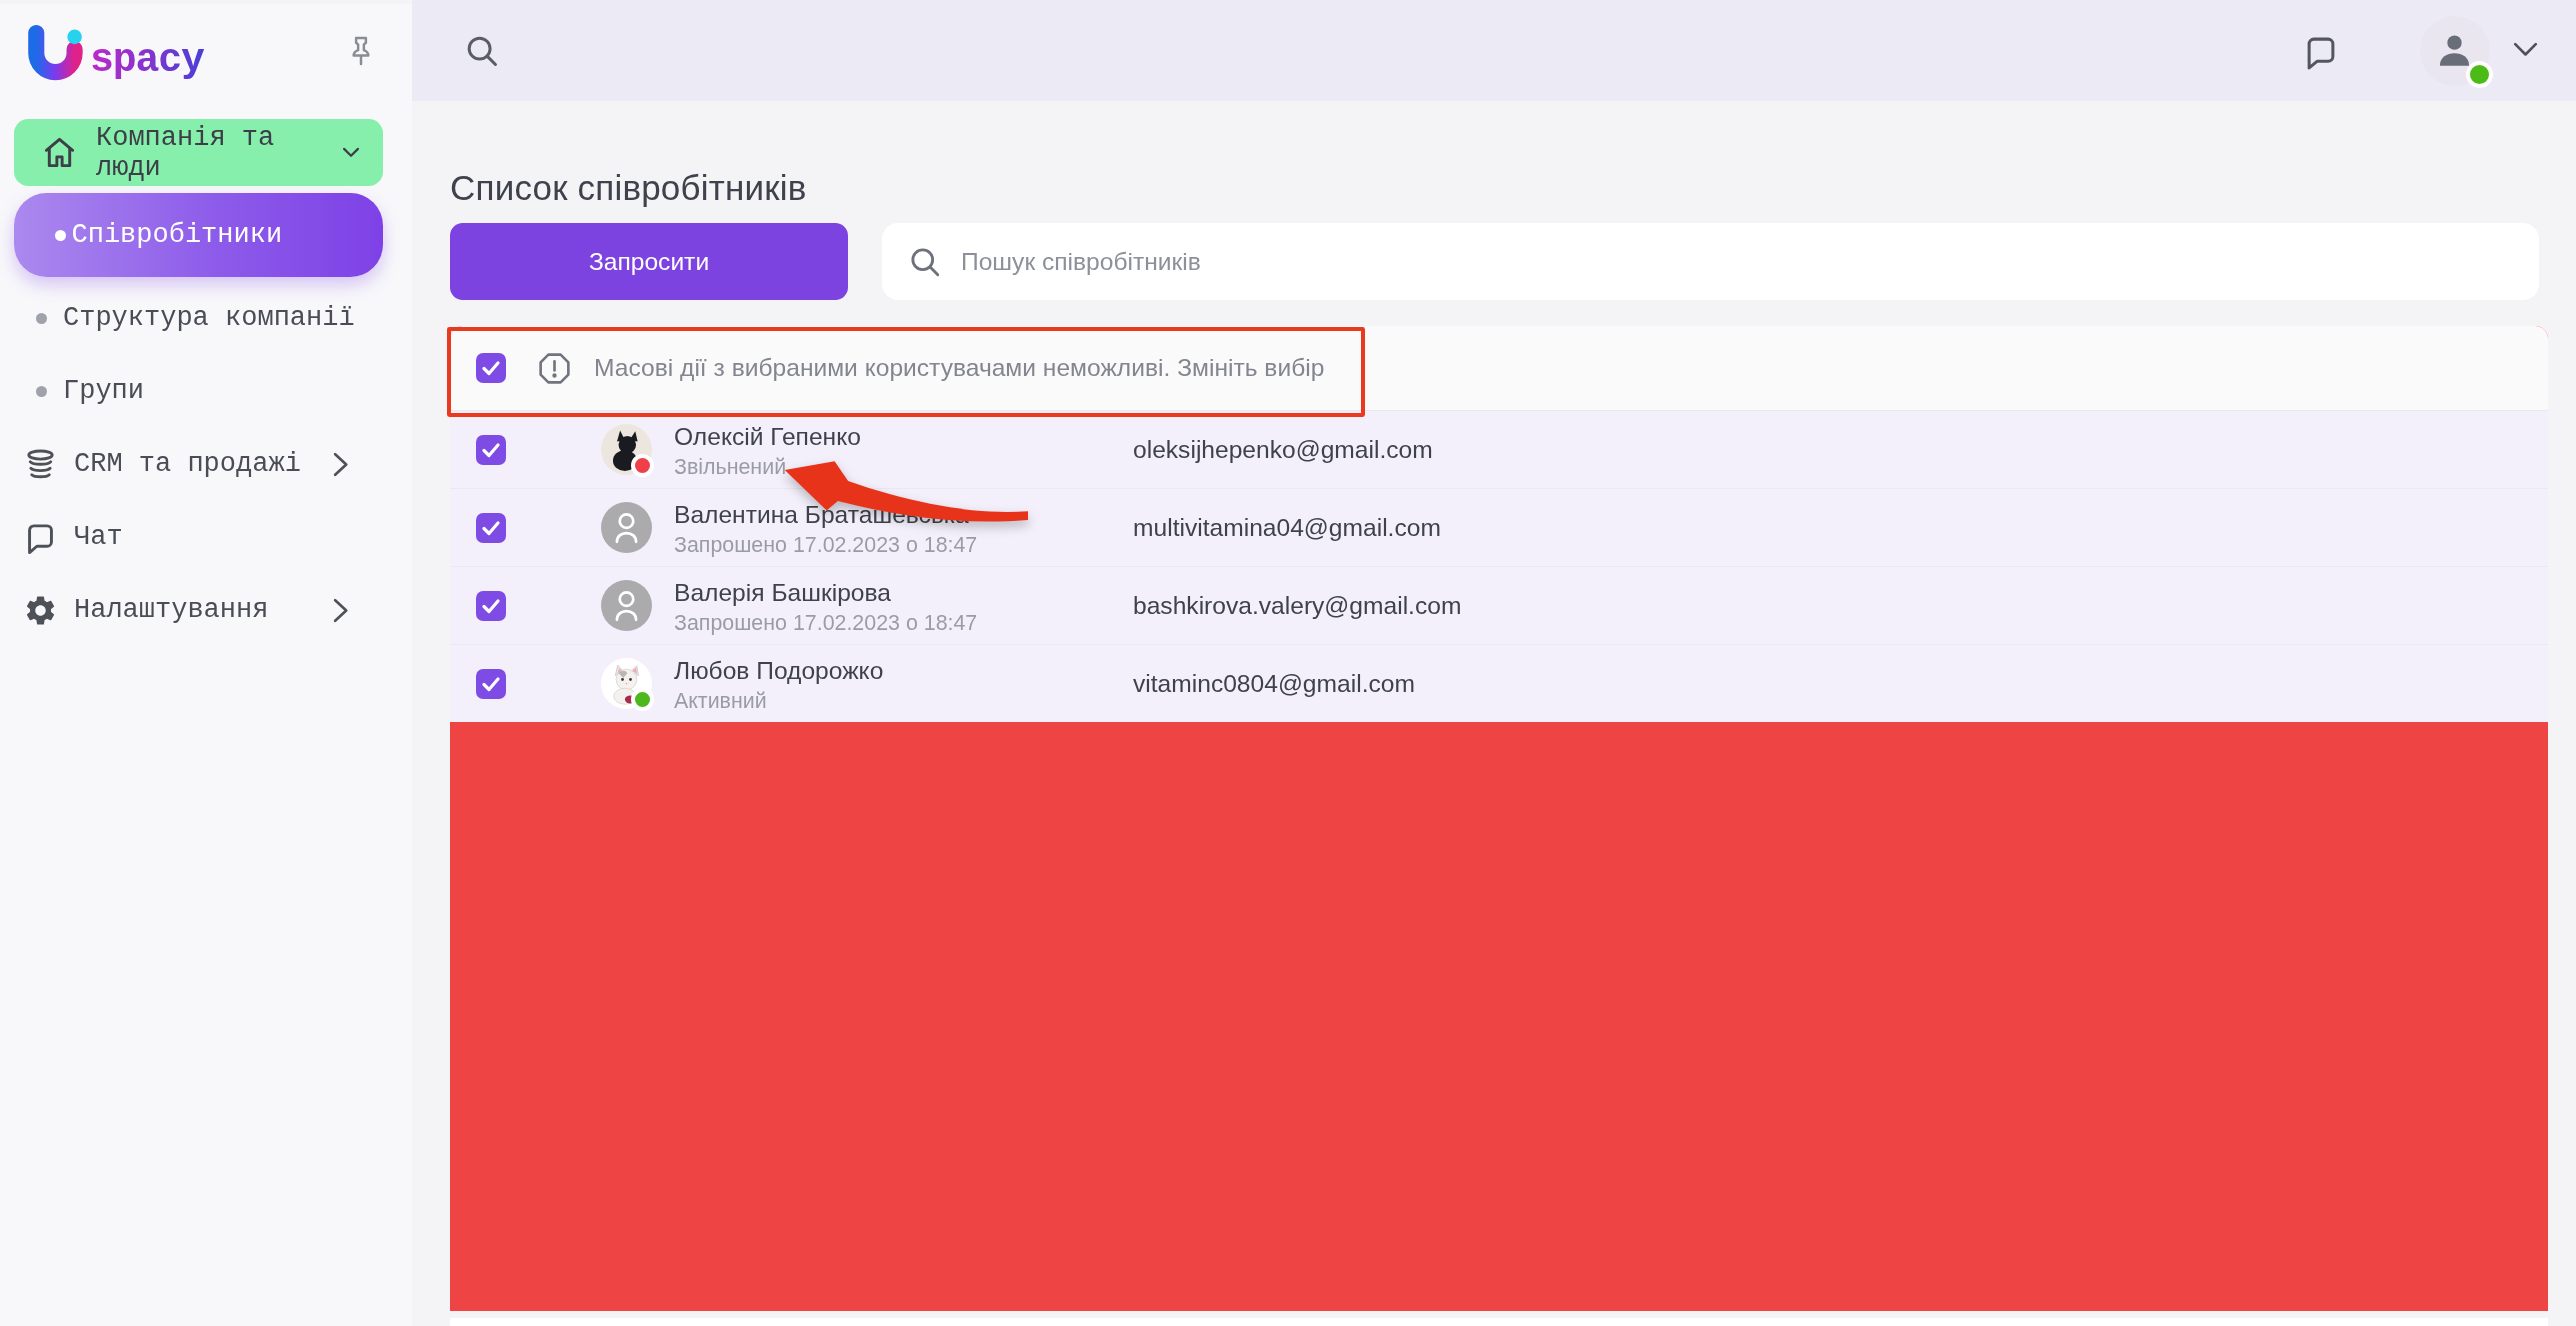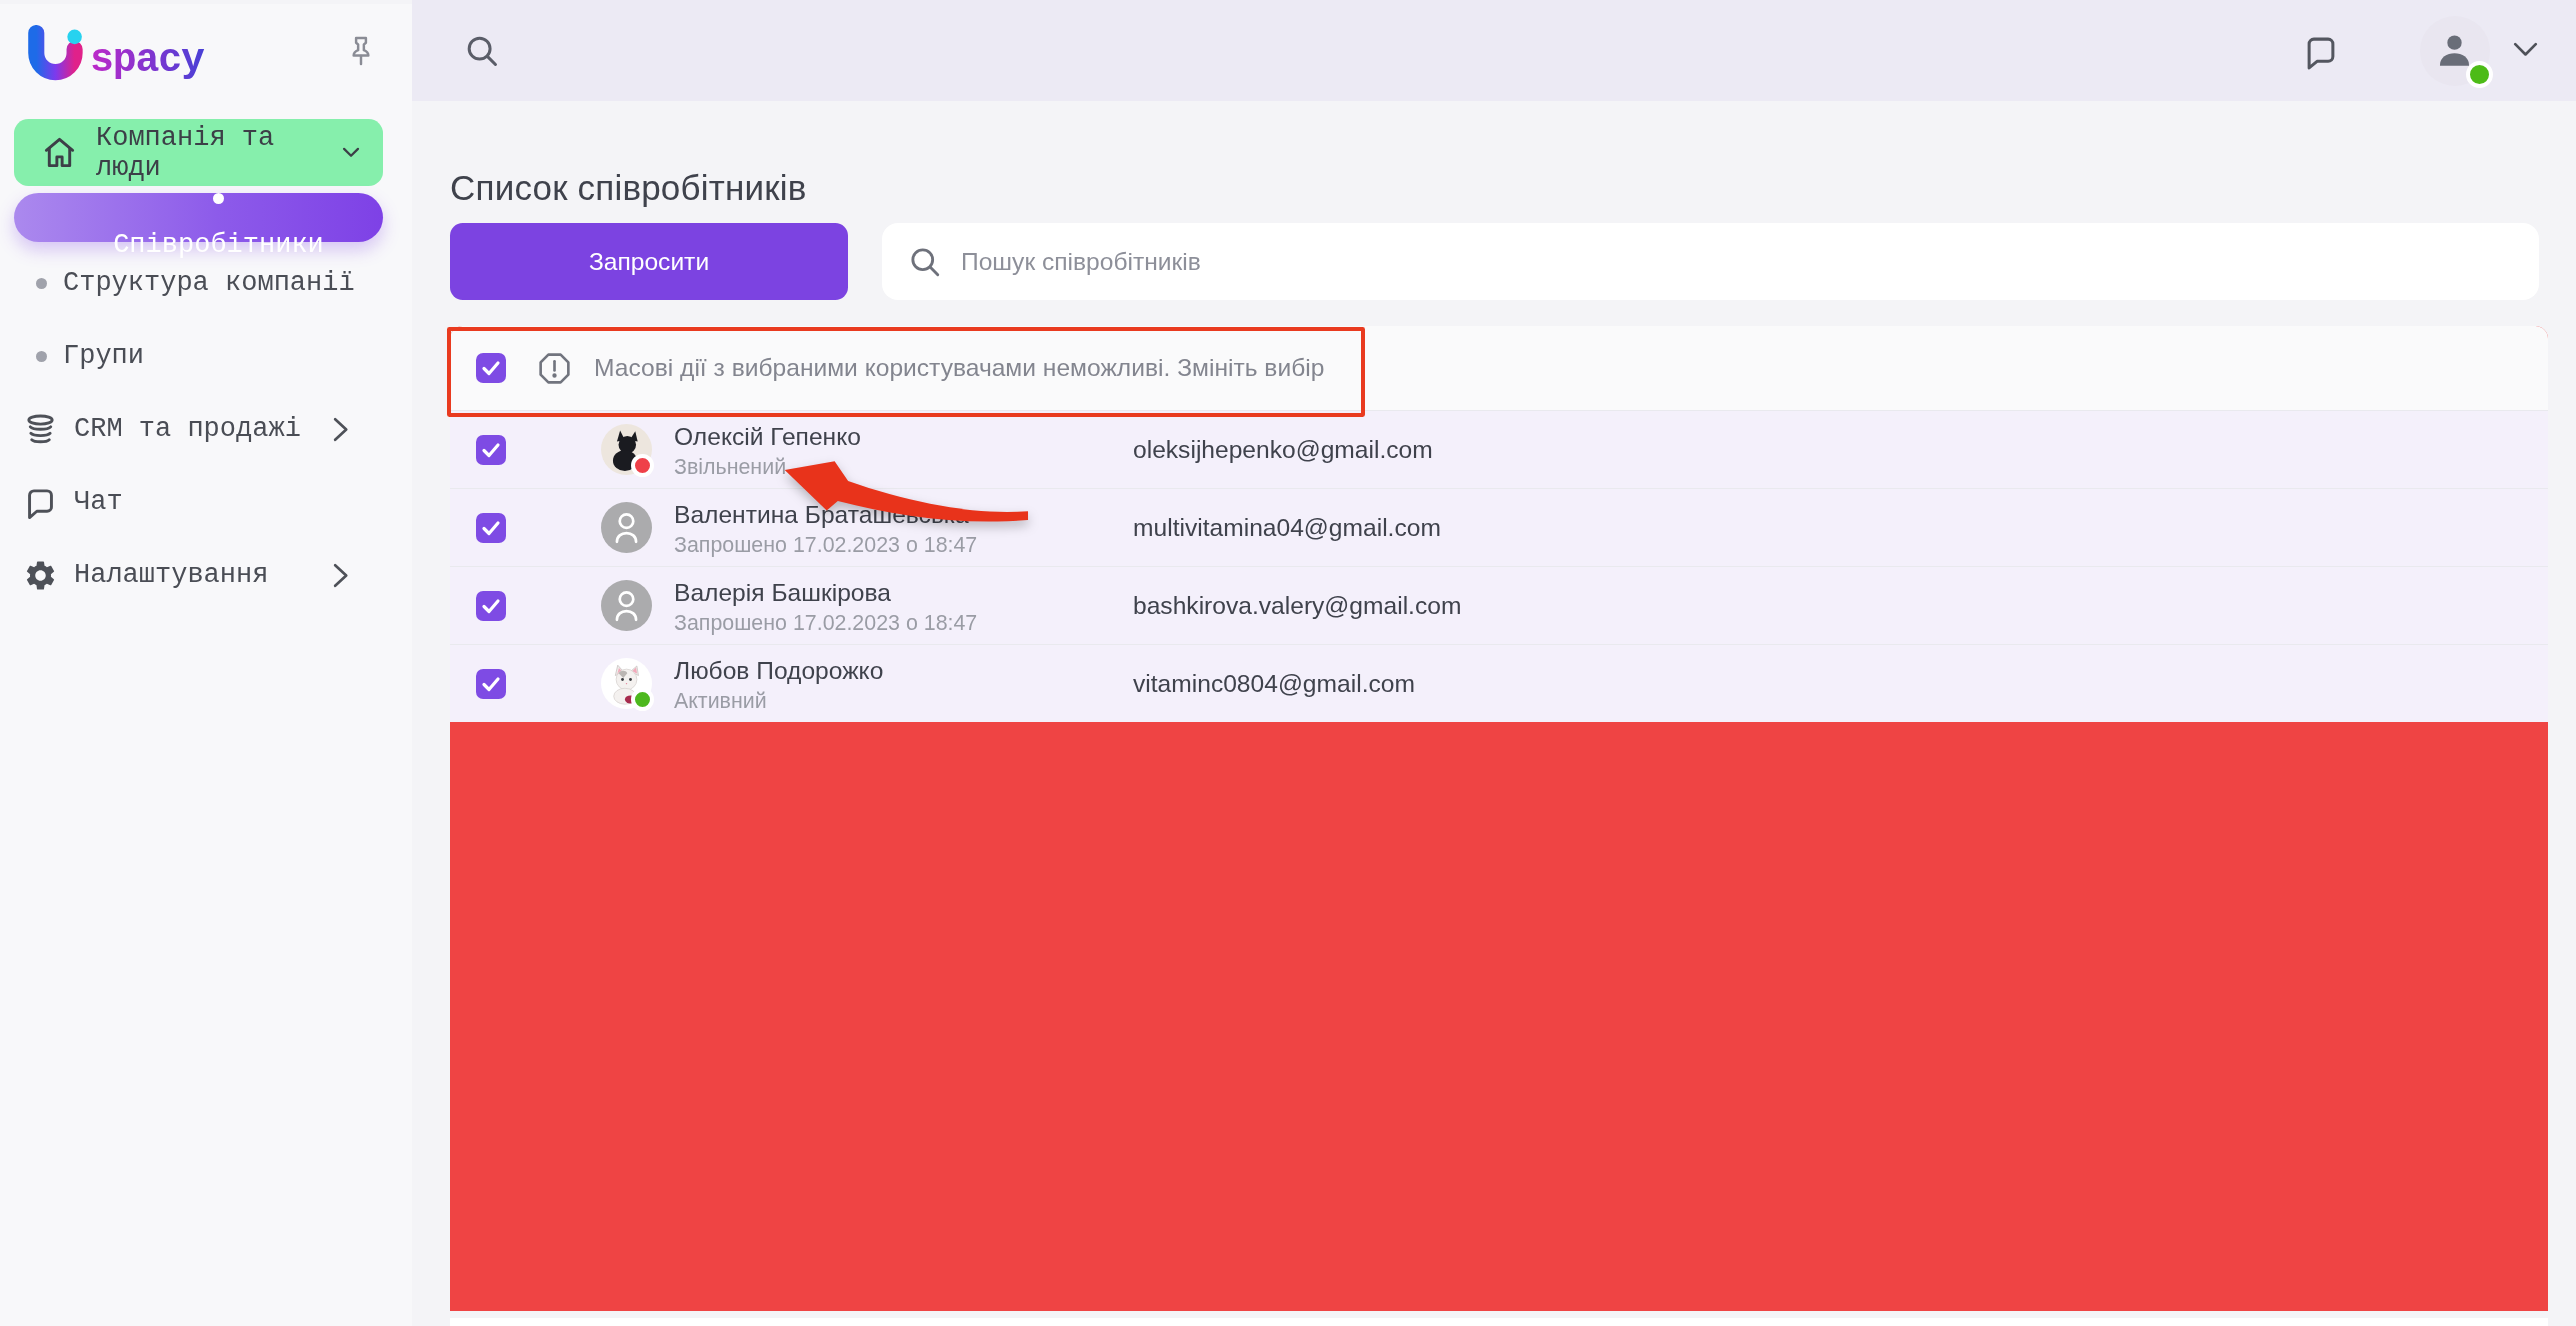--- a/index.html
+++ b/index.html
@@ -18,23 +18,23 @@
     display:flex;align-items:center;padding-left:28.5px;box-sizing:border-box;gap:19px;cursor:pointer;}
   .ws-box .ws-label{font-size:27px;color:#3C3F47;font-weight:500;}
   .ws-box .ws-caret{margin-left:auto;margin-right:22px;}
   .nav{position:absolute;left:0;top:189px;width:412px;}
   .nav-item{display:flex;align-items:center;height:73px;cursor:pointer;color:#4A4D55;}
   .nav-item.sub{gap:16px;margin-left:36px;}
   .nav-item.iconed{padding-left:23px;gap:16px;}
   .nav-item .bullet{width:11px;height:11px;border-radius:50%;background:#A0A2AB;flex:0 0 auto;}
   .nav-item .label{font-size:27px;}
   .nav-item .chev{margin-left:auto;margin-right:63px;}
-  .nav-item.active{height:49px;margin:0 14.3px 4.8px 13.5px;width:369px;border-radius:32.5px;
+  .nav-item.active{height:84px;margin:0 14.3px 4.8px 13.5px;width:369px;border-radius:32.5px;
     background:linear-gradient(90deg,#AB89EE 0%,#8D5BEA 55%,#7E41E6 100%);
-    box-sizing:border-box;padding-left:41px;gap:26px;color:#FFFFFF;box-shadow:0 8px 17.4px rgba(125,66,230,.28);flex-direction:column;}
+    box-sizing:border-box;padding-left:41px;gap:6px;color:#FFFFFF;box-shadow:0 8px 17.4px rgba(125,66,230,.28);}
   .nav-item.active .bullet{background:#FFFFFF;}
   .nav-item.active .label{font-weight:500;}
   .icon44{width:35px;height:35px;flex:0 0 auto;color:#4E5158;}
   
   .topbar{position:absolute;left:412px;top:0;width:2164px;height:101px;background:#ECEAF4;}
   .tb-search{position:absolute;left:51px;top:32px;width:38px;height:38px;color:#5A5D68;cursor:pointer;}
   .tb-chat{position:absolute;left:1890px;top:32px;width:38px;height:38px;color:#53565F;cursor:pointer;}
   .tb-avatar{position:absolute;left:2008px;top:16px;width:70px;height:70px;border-radius:50%;background:#E9E6F0;cursor:pointer;}
   .tb-avatar .person{position:absolute;left:14.3px;top:12.7px;width:41px;height:41px;color:#696D78;}
   .tb-avatar .presence{position:absolute;right:-3.2px;bottom:-1.6px;width:19px;height:19px;border-radius:50%;border:4px solid #FFFFFF;box-sizing:content-box;}

